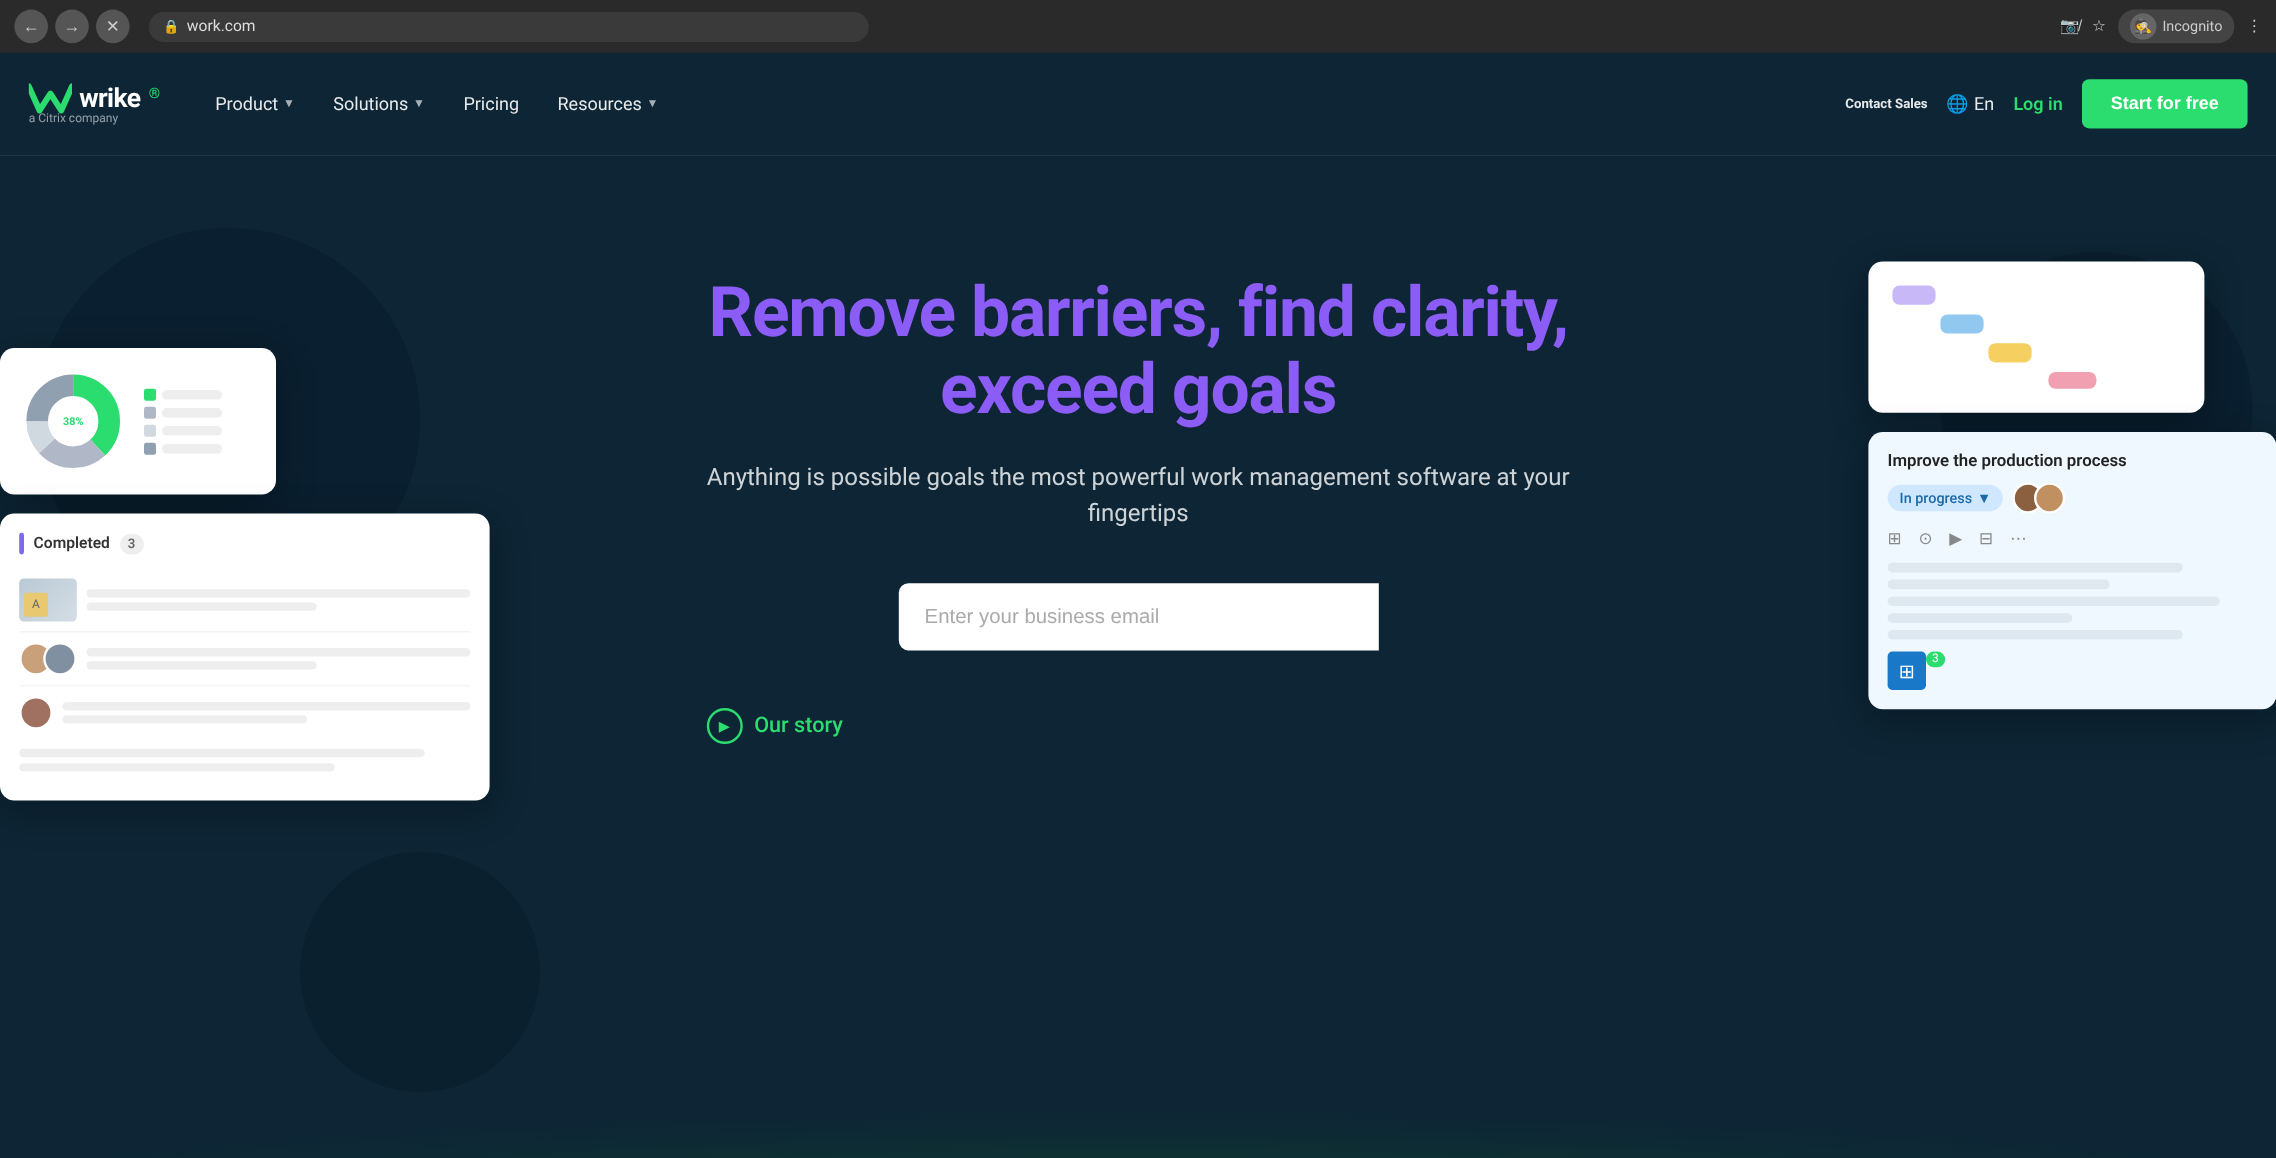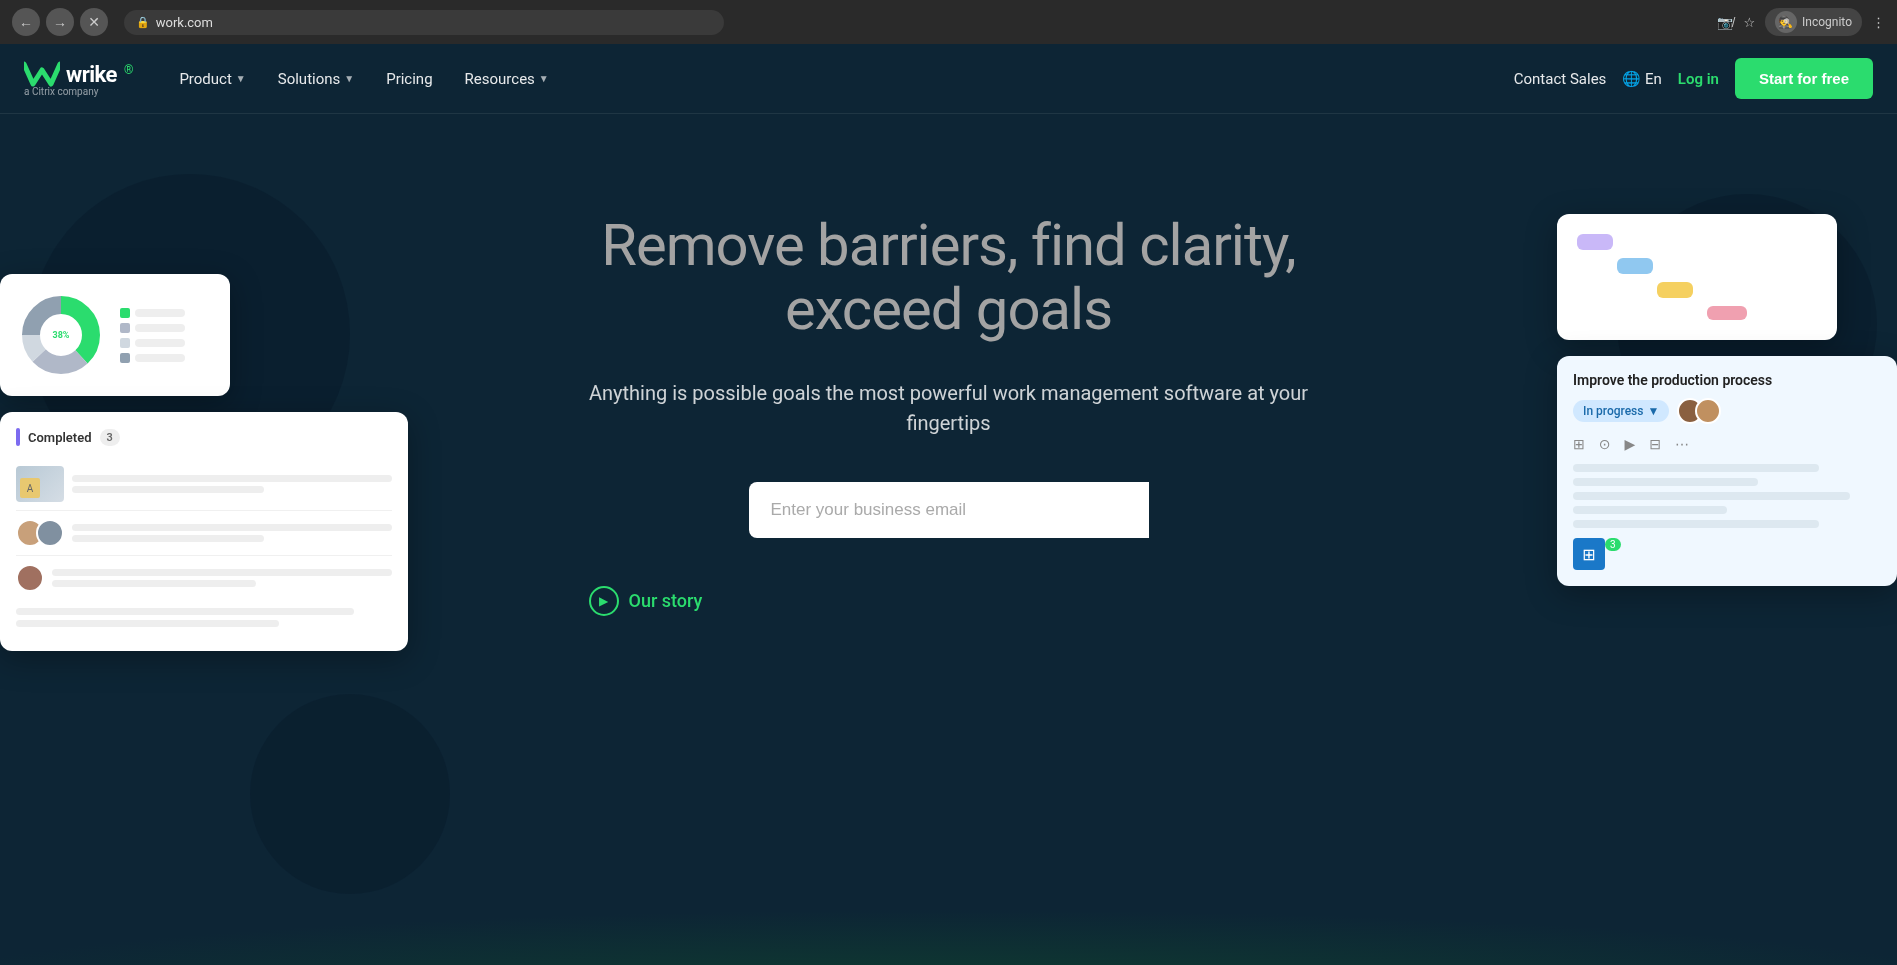--- a/index.html
+++ b/index.html
@@ -74,21 +74,21 @@
       justify-content: center;
       font-size: 12px;
     }
 
     
     .navbar {
       background: #0d2535;
       display: flex;
       align-items: center;
       padding: 0 24px;
-      height: 70px;
+      height: 86px;
       border-bottom: 1px solid rgba(255,255,255,0.08);
     }
     .logo-area {
       display: flex;
       flex-direction: column;
       margin-right: 32px;
     }
     .logo-main {
       display: flex;
       align-items: center;
@@ -128,22 +128,23 @@
       white-space: nowrap;
     }
     .chevron { font-size: 10px; opacity: 0.7; }
     .nav-right {
       display: flex;
       align-items: center;
       gap: 16px;
     }
     .contact-sales {
       color: rgba(255,255,255,0.9);
-      font-size: 15px;
+      font-size: 11px;
       cursor: pointer;
+      font-weight: bold;
     }
     .lang-selector {
       display: flex;
       align-items: center;
       gap: 4px;
       color: rgba(255,255,255,0.9);
       font-size: 15px;
       cursor: pointer;
     }
     .login-link {
@@ -218,25 +219,25 @@
 
     
     .hero-content {
       position: relative;
       z-index: 10;
       text-align: center;
       max-width: 760px;
       padding: 0 20px;
     }
     .hero-title {
-      color: #a3a3a3;
+      color: #8b5cf6;
       font-size: 58px;
-      font-weight: 400;
+      font-weight: 700;
       line-height: 1.1;
-      margin-bottom: 36px;
+      margin-bottom: 24px;
       letter-spacing: -1px;
     }
     .hero-subtitle {
       color: rgba(255,255,255,0.8);
       font-size: 20px;
       line-height: 1.5;
       margin-bottom: 44px;
     }
 
     
@@ -409,21 +410,21 @@
       border: 2px solid white;
       font-size: 10px;
     }
     .task-avatar-2 { background: #89a8c5; margin-left: -6px; }
     .task-avatar-3 { background: #a07060; width: 22px; height: 22px; border-radius: 50%; }
 
     
     .side-right {
       position: absolute;
       right: 0;
-      top: 100px;
+      top: 88px;
       z-index: 5;
     }
 
     
     .flow-card {
       background: white;
       border-radius: 12px;
       padding: 20px;
       width: 280px;
       box-shadow: 0 8px 32px rgba(0,0,0,0.3);

